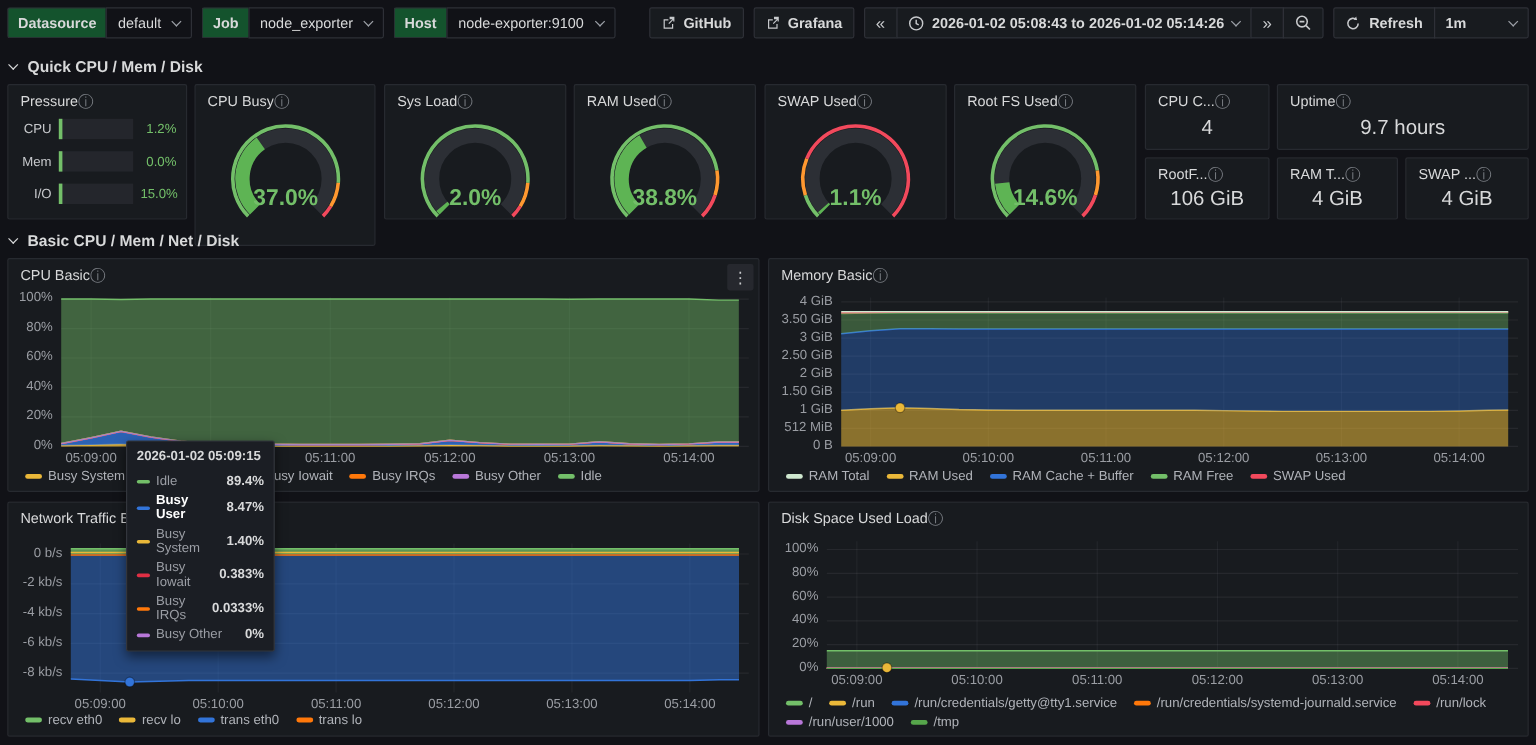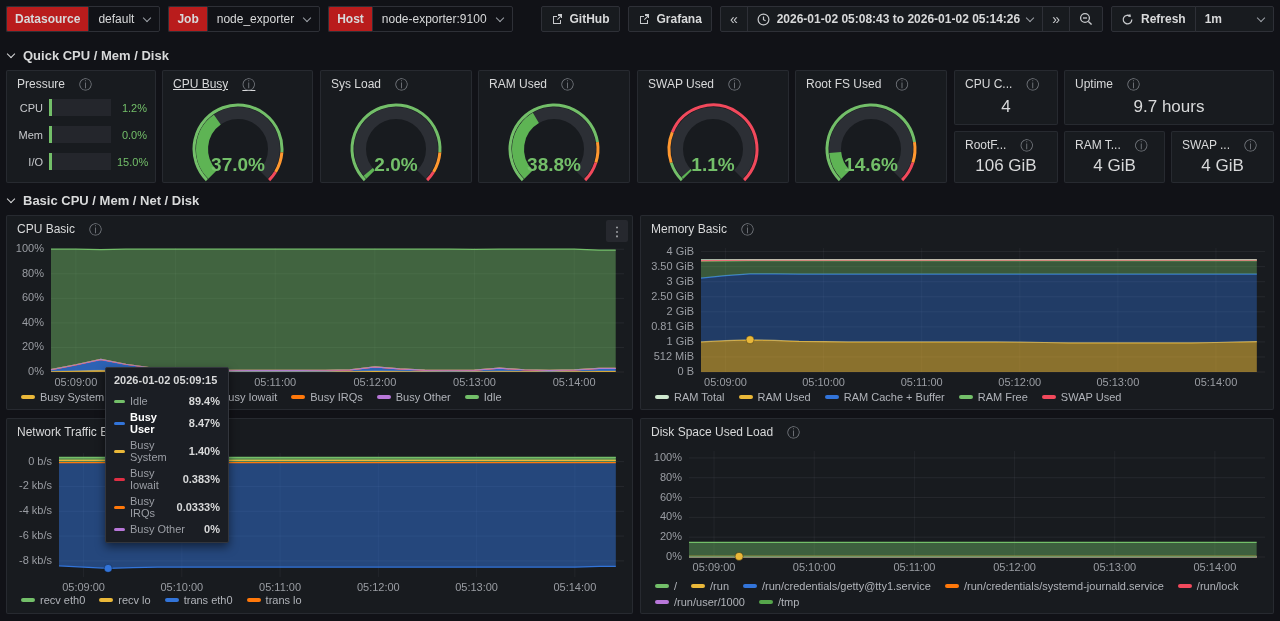--- a/index.html
+++ b/index.html
@@ -2,39 +2,39 @@
 <html><head>
 <meta charset="utf-8">
 <style>
   * { margin:0; padding:0; box-sizing:border-box; }
   body { background:#0b0c0e; font-family:"Liberation Sans", sans-serif; }
   .page { position:relative; width:1280px; height:621px; background:#111217; overflow:hidden; color:#D8D9DA; }
 
   
   .topbar { position:absolute; left:0; top:0; width:100%; height:38px; display:flex; align-items:center; padding:0 6px; gap:8px; }
   .var { display:flex; height:26px; font-size:12px; }
-  .var .lab { background:#b91c1c; border:1px solid #2e3037; border-right:none; border-radius:2px 0 0 2px; display:flex; align-items:center; padding:0 8px; font-weight:700; }
+  .var .lab { background:#14532d; border:1px solid #2e3037; border-right:none; border-radius:2px 0 0 2px; display:flex; align-items:center; padding:0 8px; font-weight:700; }
   .var .val { background:#111217; border:1px solid #2e3037; border-radius:0 2px 2px 0; display:flex; align-items:center; gap:10px; padding:0 9px; }
   .chev { width:6px; height:6px; border-right:1.5px solid #9DA1A8; border-bottom:1.5px solid #9DA1A8; transform:rotate(45deg); display:inline-block; margin-top:-3px; }
   .right-cluster { margin-left:auto; display:flex; align-items:center; gap:8px; }
   .tb-btn { display:flex; align-items:center; gap:7px; height:26px; padding:0 9px; background:#181B1F; border:1px solid #2e3037; border-radius:2px; font-size:12px; color:#D8D9DA; font-weight:700; cursor:pointer; }
   .group { display:flex; }
   .group > div { display:flex; align-items:center; gap:7px; height:26px; padding:0 9px; background:#181B1F; border:1px solid #2e3037; margin-left:-1px; font-size:12px; font-weight:700; cursor:pointer; }
   .group > div:first-child { border-radius:2px 0 0 2px; margin-left:0; }
   .group > div:last-child { border-radius:0 2px 2px 0;gap:36px; }
   .arrgly { font-size:14px; color:#c7c9cc; font-weight:400; }
   svg.ic { display:block; }
 
   
   .section-h { position:absolute; display:flex; align-items:center; gap:9px; font-size:13px; font-weight:700; color:#D8D9DA; cursor:pointer; }
   .section-h .chev { border-color:#D8D9DA; margin-top:-4px; }
 
   
   .panel { position:absolute; background:#181B1F; border:1px solid rgba(204,204,220,0.09); border-radius:2px; }
-  .ph { display:flex; align-items:center; gap:14px; padding:6px 10px 0 10px; }
+  .ph { display:flex; align-items:center; gap:0; padding:6px 10px 0 10px; }
   .ph .t { font-size:12px; font-weight:500; color:#D8D9DA; white-space:nowrap; overflow:hidden; }
   .info { font-size:13px; color:#787C82; line-height:1; cursor:pointer; }
   .kebab { position:absolute; right:4px; top:4px; width:22px; height:22px; background:#26282e; border-radius:2px; color:#c7c9cc; display:flex; align-items:center; justify-content:center; font-size:13px; cursor:pointer; }
 
   
   .prow { position:absolute; left:8px; right:8px; display:flex; align-items:center; gap:6px; height:17px; }
   .prow .plab { width:28px; text-align:right; font-size:11px; color:#c7c9cc; }
   .prow .ptrack { flex:1; height:17px; background:#24262c; position:relative; }
   .prow .pfill { position:absolute; left:0; top:0; bottom:0; width:3px; background:#73BF69; }
   .prow .pval { width:30px; text-align:right; font-size:11px; color:#73BF69; }
@@ -164,21 +164,21 @@
     </div>
     <div class="prow" style="top:82px;">
       <span class="plab">I/O</span>
       <span class="ptrack">
           <span class="pfill"></span>
         </span>
       <span class="pval">15.0%</span>
     </div>
   </div>
 
-  <div class="panel" style="left:162px; top:70px; width:151px; height:113px;text-decoration:underline;">
+  <div class="panel" style="left:162px; top:70px; width:151px; height:135px;">
     <div class="ph">
         <span class="t">CPU Busy</span>
         <span class="info">ⓘ</span>
       </div>
     <div style="position:absolute;left:0;top:22px;width:100%;display:flex;justify-content:center;">
         <svg width="150" height="90">
           <path d="M49.54415587728428 81.45584412271572 A36 36 0 1 1 100.45584412271572 81.45584412271572" stroke="#2c2f35" stroke-width="12" fill="none"></path>
           <path d="M49.54415587728428 81.45584412271572 A36 36 0 0 1 54.299810926441985 26.546610172699147" stroke="#5EB454" stroke-width="12" fill="none"></path>
           <path d="M43.8873016277919 87.11269837220809 A44 44 0 1 1 118.86436268425763 59.4522002120252" stroke="#73BF69" stroke-width="3" fill="none"></path>
           <path d="M118.86436268425763 59.4522002120252 A44 44 0 0 1 112.51616723158006 78.98993684750175" stroke="#FF9830" stroke-width="3" fill="none"></path>
@@ -392,21 +392,21 @@
           <polyline points="56,32.09708737864078 80.52173913043478,29.689320388349515 105.04347826086956,27.883495145631073 129.56521739130434,27.883495145631073 154.08695652173913,28.18446601941747 178.6086956521739,28.18446601941747 203.1304347826087,28.18446601941747 227.6521739130435,28.18446601941747 252.17391304347825,28.18446601941747 276.69565217391306,28.18446601941747 301.2173913043478,28.18446601941747 325.7391304347826,28.18446601941747 350.2608695652174,28.18446601941747 374.78260869565213,28.18446601941747 399.304347826087,28.18446601941747 423.82608695652175,28.18446601941747 448.3478260869565,28.18446601941747 472.86956521739125,28.18446601941747 497.3913043478261,28.18446601941747 521.9130434782609,28.18446601941747 546.4347826086956,28.18446601941747 570.9565217391304,28.18446601941747 595.4782608695652,28.18446601941747 611.8260869565217,28.18446601941747" fill="none" stroke="#3274D9" stroke-width="1.2"></polyline>
           <polygon points="56,15.242718446601941 80.52173913043478,14.94174757281553 105.04347826086956,14.640776699029132 129.56521739130434,14.640776699029132 154.08695652173913,14.640776699029118 178.6086956521739,14.640776699029118 203.1304347826087,14.640776699029118 227.6521739130435,14.640776699029118 252.17391304347825,14.640776699029118 276.69565217391306,14.640776699029118 301.2173913043478,14.640776699029118 325.7391304347826,14.640776699029118 350.2608695652174,14.640776699029118 374.78260869565213,14.640776699029118 399.304347826087,14.640776699029118 423.82608695652175,14.640776699029118 448.3478260869565,14.640776699029118 472.86956521739125,14.640776699029118 497.3913043478261,14.640776699029118 521.9130434782609,14.640776699029118 546.4347826086956,14.640776699029118 570.9565217391304,14.640776699029118 595.4782608695652,14.640776699029118 611.8260869565217,14.640776699029118 611.8260869565217,28.18446601941747 595.4782608695652,28.18446601941747 570.9565217391304,28.18446601941747 546.4347826086956,28.18446601941747 521.9130434782609,28.18446601941747 497.3913043478261,28.18446601941747 472.86956521739125,28.18446601941747 448.3478260869565,28.18446601941747 423.82608695652175,28.18446601941747 399.304347826087,28.18446601941747 374.78260869565213,28.18446601941747 350.2608695652174,28.18446601941747 325.7391304347826,28.18446601941747 301.2173913043478,28.18446601941747 276.69565217391306,28.18446601941747 252.17391304347825,28.18446601941747 227.6521739130435,28.18446601941747 203.1304347826087,28.18446601941747 178.6086956521739,28.18446601941747 154.08695652173913,28.18446601941747 129.56521739130434,27.883495145631073 105.04347826086956,27.883495145631073 80.52173913043478,29.689320388349515 56,32.09708737864078" fill="#73BF69" fill-opacity="0.38" stroke="none"></polygon>
           <polyline points="56,15.242718446601941 80.52173913043478,14.94174757281553 105.04347826086956,14.640776699029132 129.56521739130434,14.640776699029132 154.08695652173913,14.640776699029118 178.6086956521739,14.640776699029118 203.1304347826087,14.640776699029118 227.6521739130435,14.640776699029118 252.17391304347825,14.640776699029118 276.69565217391306,14.640776699029118 301.2173913043478,14.640776699029118 325.7391304347826,14.640776699029118 350.2608695652174,14.640776699029118 374.78260869565213,14.640776699029118 399.304347826087,14.640776699029118 423.82608695652175,14.640776699029118 448.3478260869565,14.640776699029118 472.86956521739125,14.640776699029118 497.3913043478261,14.640776699029118 521.9130434782609,14.640776699029118 546.4347826086956,14.640776699029118 570.9565217391304,14.640776699029118 595.4782608695652,14.640776699029118 611.8260869565217,14.640776699029118" fill="none" stroke="#73BF69" stroke-width="1.2"></polyline>
           <polyline points="56,14.640776699029118 80.52173913043478,14.339805825242706 105.04347826086956,14.038834951456323 129.56521739130434,14.038834951456323 154.08695652173913,14.038834951456309 178.6086956521739,14.038834951456309 203.1304347826087,14.038834951456309 227.6521739130435,14.038834951456309 252.17391304347825,14.038834951456309 276.69565217391306,14.038834951456309 301.2173913043478,14.038834951456309 325.7391304347826,14.038834951456309 350.2608695652174,14.038834951456309 374.78260869565213,14.038834951456309 399.304347826087,14.038834951456309 423.82608695652175,14.038834951456309 448.3478260869565,14.038834951456309 472.86956521739125,14.038834951456309 497.3913043478261,14.038834951456309 521.9130434782609,14.038834951456309 546.4347826086956,14.038834951456309 570.9565217391304,14.038834951456309 595.4782608695652,14.038834951456309 611.8260869565217,14.038834951456309" fill="none" stroke="#F2495C" stroke-width="1.2"></polyline>
           <polyline points="56,13.737864077669911 80.52173913043478,13.737864077669911 105.04347826086956,13.737864077669911 129.56521739130434,13.737864077669911 154.08695652173913,13.737864077669911 178.6086956521739,13.737864077669911 203.1304347826087,13.737864077669911 227.6521739130435,13.737864077669911 252.17391304347825,13.737864077669911 276.69565217391306,13.737864077669911 301.2173913043478,13.737864077669911 325.7391304347826,13.737864077669911 350.2608695652174,13.737864077669911 374.78260869565213,13.737864077669911 399.304347826087,13.737864077669911 423.82608695652175,13.737864077669911 448.3478260869565,13.737864077669911 472.86956521739125,13.737864077669911 497.3913043478261,13.737864077669911 521.9130434782609,13.737864077669911 546.4347826086956,13.737864077669911 570.9565217391304,13.737864077669911 595.4782608695652,13.737864077669911 611.8260869565217,13.737864077669911" fill="none" stroke="#CFE8CF" stroke-width="1.2"></polyline>
           <circle cx="105.04347826086956" cy="93.79611650485437" r="4" fill="#EAB839" stroke="rgba(0,0,0,0.35)" stroke-width="1"></circle>
         </svg>
         <div class="axl" style="right: 577px; top: 119px;">0 B</div>
         <div class="axl" style="right: 577px; top: 103.951px;">512 MiB</div>
         <div class="axl" style="right: 577px; top: 88.9029px;">1 GiB</div>
-        <div class="axl" style="right: 577px; top: 73.8544px;">0.81 GiB</div>
+        <div class="axl" style="right: 577px; top: 73.8544px;">1.50 GiB</div>
         <div class="axl" style="right: 577px; top: 58.8058px;">2 GiB</div>
         <div class="axl" style="right: 577px; top: 43.7573px;">2.50 GiB</div>
         <div class="axl" style="right: 577px; top: 28.7087px;">3 GiB</div>
         <div class="axl" style="right: 577px; top: 13.6602px;">3.50 GiB</div>
         <div class="axl" style="right: 577px; top: -1.38835px;">4 GiB</div>
         <div class="axl" style="left: 46.5217px; top: 130px; width: 68px; text-align: center;">05:09:00</div>
         <div class="axl" style="left: 144.609px; top: 130px; width: 68px; text-align: center;">05:10:00</div>
         <div class="axl" style="left: 242.696px; top: 130px; width: 68px; text-align: center;">05:11:00</div>
         <div class="axl" style="left: 340.783px; top: 130px; width: 68px; text-align: center;">05:12:00</div>
         <div class="axl" style="left: 438.87px; top: 130px; width: 68px; text-align: center;">05:13:00</div>

